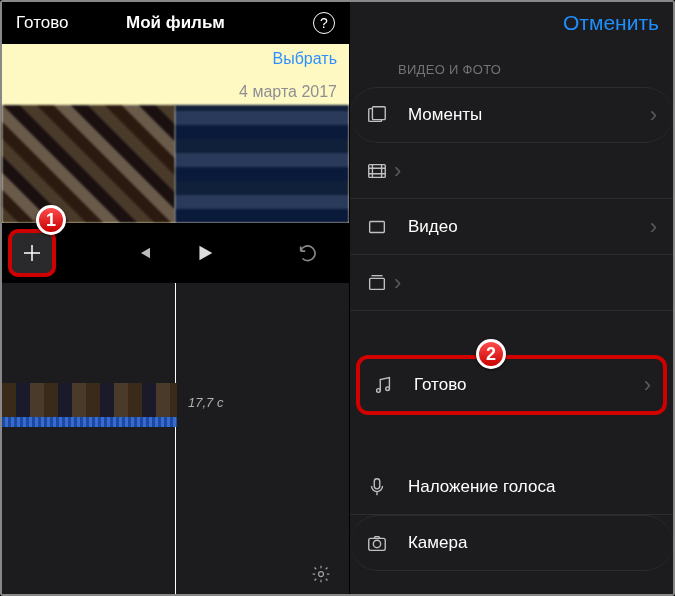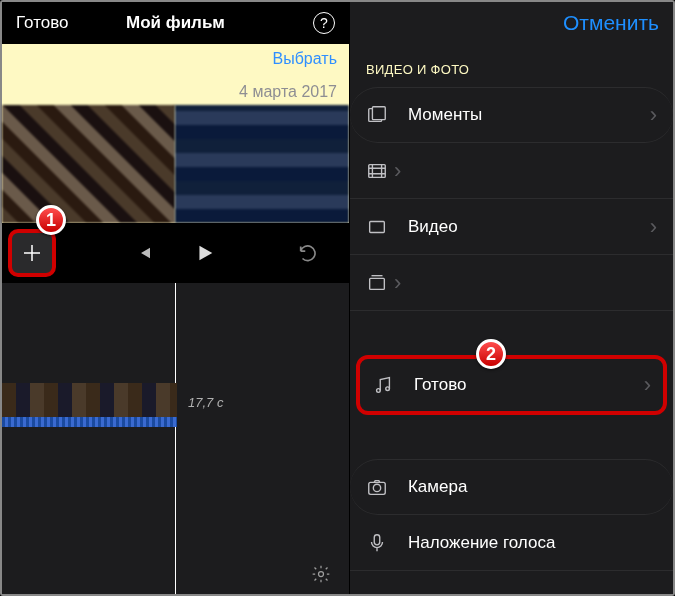--- a/index.html
+++ b/index.html
@@ -66,21 +66,21 @@
   .playhead { position: absolute; left: 50%; top: 0; bottom: 0; width: 1px; background: #fff; }
   .track { position: absolute; top: 100px; left: 0; width: 175px; height: 44px; display:flex; flex-direction:column; }
   .track-vid { flex: 1; background: repeating-linear-gradient(90deg,#3a2a1a 0 14px,#1a1a2a 14px 28px,#4a3a2a 28px 42px); }
   .track-aud { height: 10px; background: linear-gradient(90deg,#1a4aa0,#1a4aa0); background-image: repeating-linear-gradient(90deg,#1a4aa0 0 3px,#3a6ad0 3px 6px); }
   .duration-label { position: absolute; top: 112px; left: 186px; color: #b0b0b0; font-size: 13px; }
   .gear { position: absolute; right: 18px; bottom: 10px; color: #9e9e9e; }
 
   
   .r-header { height: 42px; display: flex; align-items: center; justify-content: flex-end; padding: 0 14px; }
   .cancel { color: #1e8fff; font-size: 21px; }
-  .section-title { color: #fef9c3; font-size: 13px; padding: 18px 16px 10px; letter-spacing: 0.3px; }
+  .section-title { color: #737373; font-size: 13px; padding: 18px 16px 10px; letter-spacing: 0.3px; margin-left: 32px; }
   .r-list { display: flex; flex-direction: column; }
   .r-item {
     height: 56px;
     display: flex; align-items: center;
     padding: 0 16px;
     border-bottom: 1px solid #2c2c2e;
     position: relative;
   }
   .r-item.first { border-top: 1px solid #2c2c2e; border-radius: 28px; }
   .r-item .r-icon { width: 28px; color: #c0c0c4; display:flex; align-items:center; }
@@ -232,37 +232,37 @@
               <circle cx="7" cy="18" r="2"></circle>
               <circle cx="17" cy="16" r="2"></circle>
             </svg>
         </span>
         <span class="r-label">Готово</span>
         <span class="chev">›</span>
       </div>
 
       <div class="spacer"></div>
 
+      <div class="r-item">
+        <span class="r-icon">
+          <svg width="22" height="22" viewBox="0 0 24 24" fill="none" stroke="#c0c0c4" stroke-width="1.5">
+              <rect x="9" y="3" width="6" height="11" rx="3"></rect>
+              <path d="M6 11a6 6 0 0 0 12 0M12 17v4"></path>
+            </svg>
+        </span>
+        <span class="r-label">Наложение голоса</span>
+      </div>
+
       <div class="r-item first">
         <span class="r-icon">
           <svg width="22" height="22" viewBox="0 0 24 24" fill="none" stroke="#c0c0c4" stroke-width="1.5">
               <rect x="3" y="7" width="18" height="13" rx="2"></rect>
               <circle cx="12" cy="13" r="4"></circle>
               <path d="M9 7l1-2h4l1 2"></path>
             </svg>
         </span>
         <span class="r-label">Камера</span>
       </div>
 
-      <div class="r-item">
-        <span class="r-icon">
-          <svg width="22" height="22" viewBox="0 0 24 24" fill="none" stroke="#c0c0c4" stroke-width="1.5">
-              <rect x="9" y="3" width="6" height="11" rx="3"></rect>
-              <path d="M6 11a6 6 0 0 0 12 0M12 17v4"></path>
-            </svg>
-        </span>
-        <span class="r-label">Наложение голоса</span>
-      </div>
-
     </div>
   </div>
 
 </div>
 
 </body></html>

